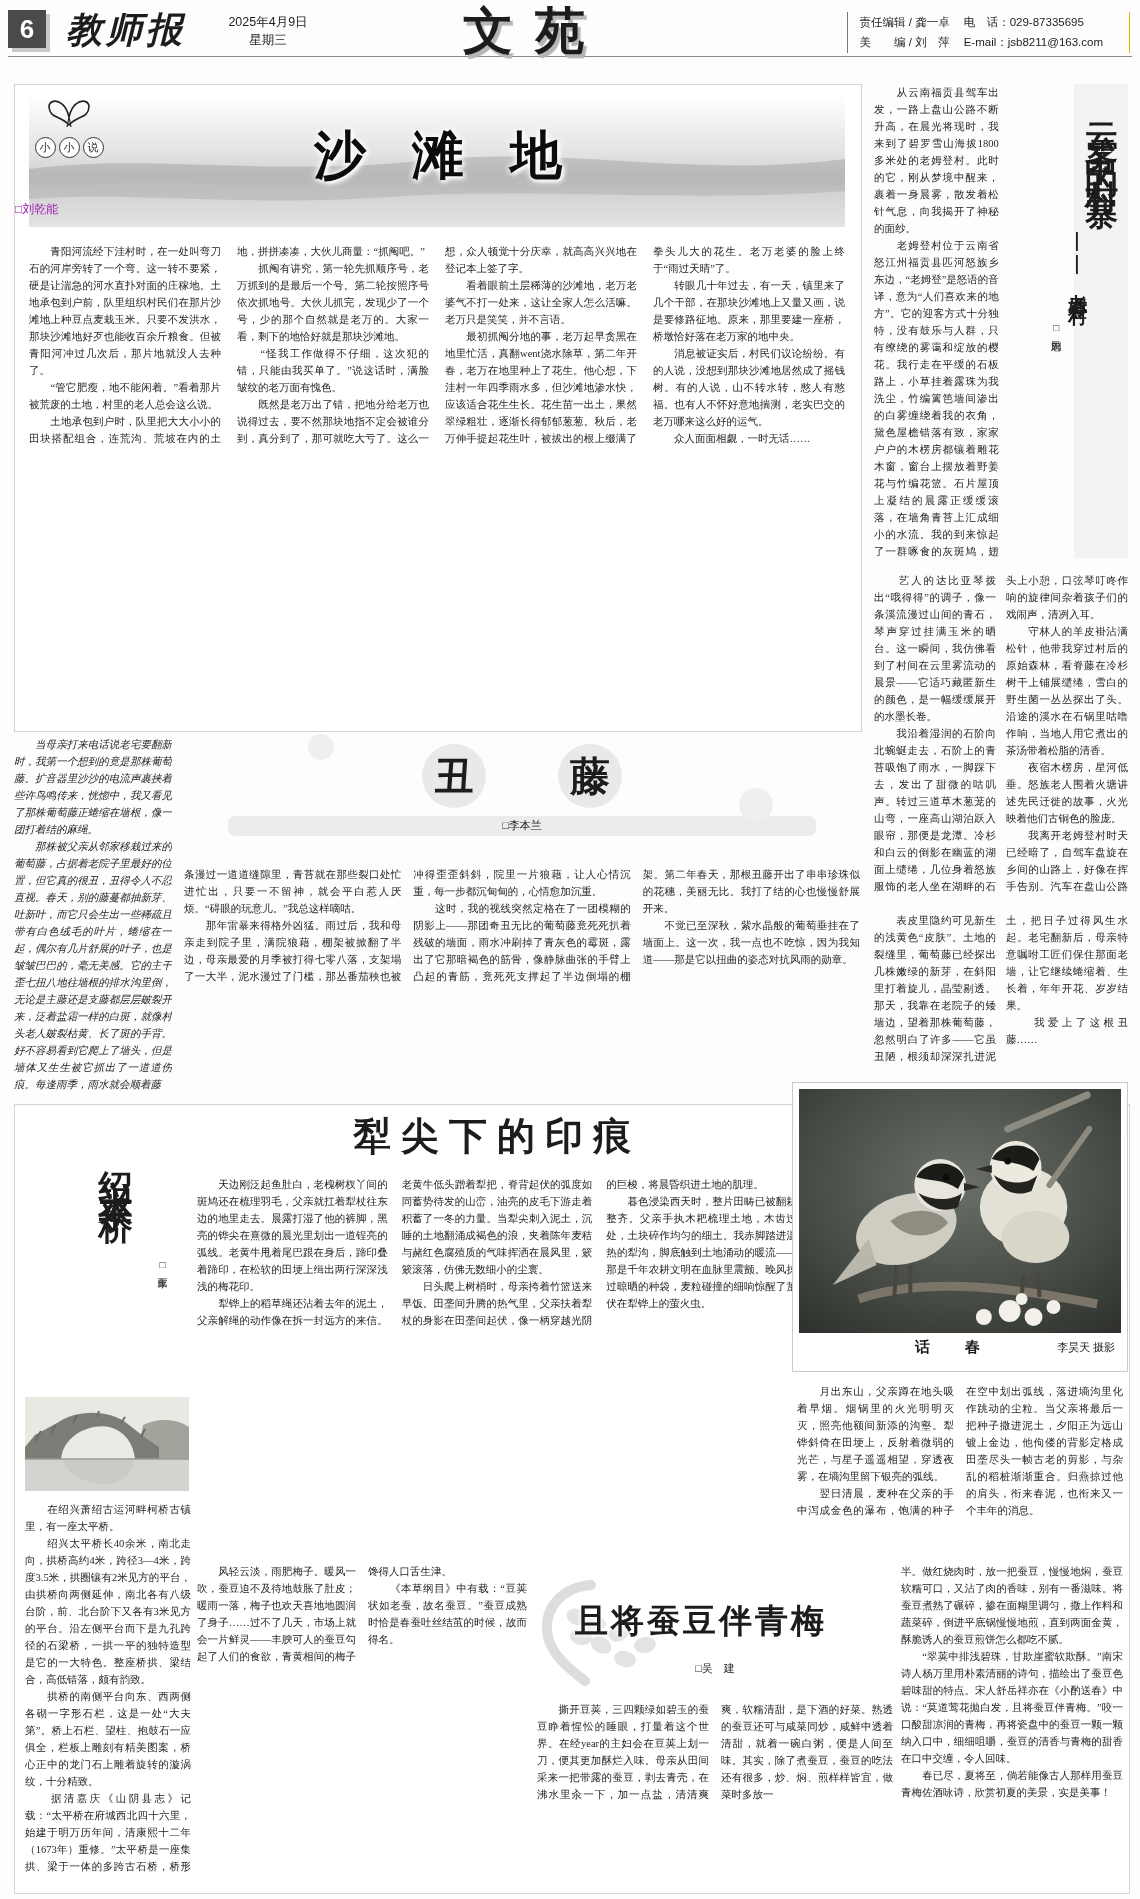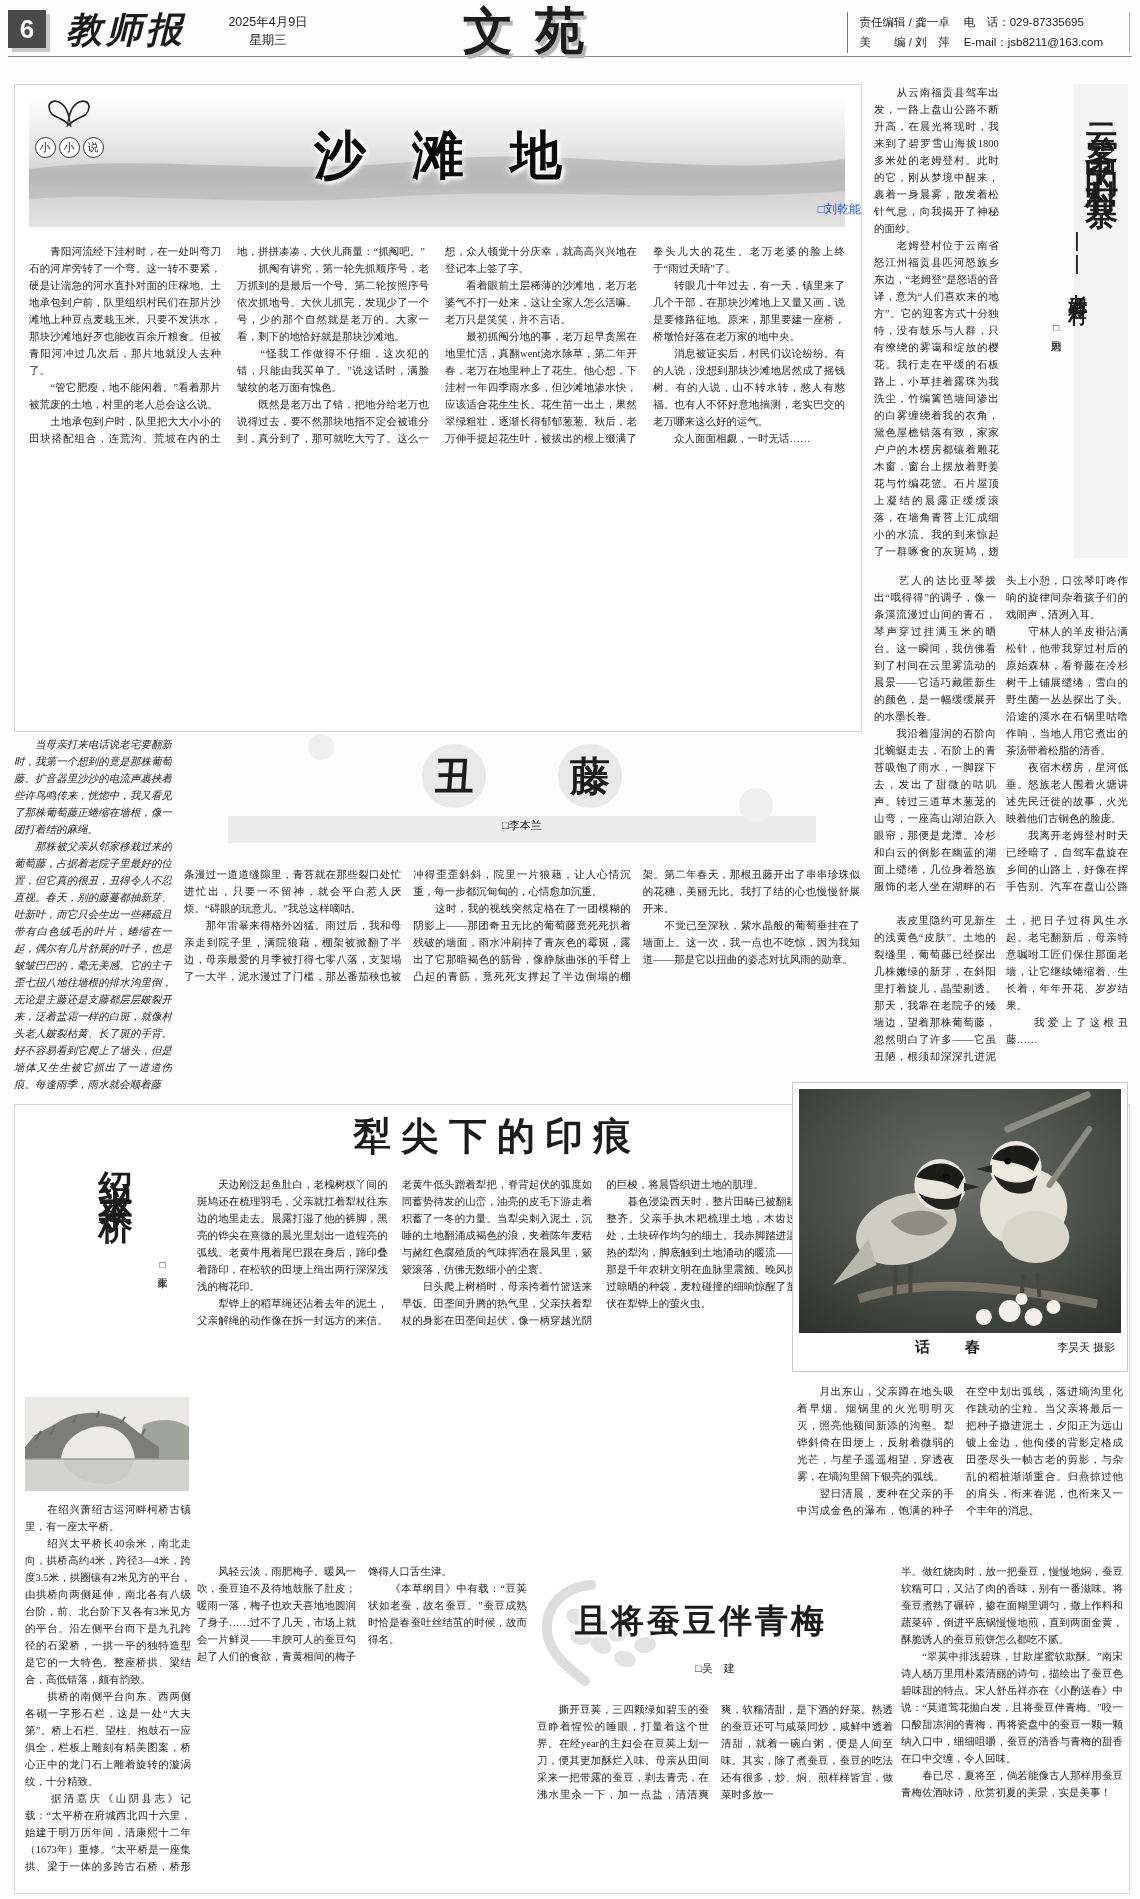--- a/index.html
+++ b/index.html
@@ -24,21 +24,21 @@
   
   #shatandi{left:14px;top:84px;width:846px;height:646px;border:1px solid #d4d4d4;background:#fff;}
   #st-banner{position:absolute;left:14px;top:10px;width:816px;height:132px;
              background:linear-gradient(#ffffff,#e2e2e2 45%,#cfcfcf 62%,#f6f6f6);}
   #st-badge{position:absolute;left:16px;top:12px;width:76px;text-align:center;}
   .badge-circles{display:flex;gap:3px;justify-content:center;margin-top:2px;}
   .badge-circles span{width:19px;height:19px;border:1px solid #333;border-radius:50%;font-size:11px;line-height:19px;background:#fff;}
   #st-title{position:absolute;left:0;top:36px;width:100%;text-align:center;font-size:52px;font-weight:bold;
             letter-spacing:46px;text-indent:46px;color:#0c0c0c;
             text-shadow:0 0 5px #fff,0 0 8px #fff,2px 2px 4px #fff;}
-  #st-byline{position:absolute;left:0;top:116px;width:100%;text-align:right;font-size:12px;color:#1d4ed8;}
+  #st-byline{position:absolute;left:0;top:116px;width:100%;text-align:left;font-size:12px;color:#a21caf;}
   #st-text{position:absolute;left:14px;top:158px;width:816px;height:474px;column-count:4;column-gap:16px;}
 
   
   #yunwu{left:874px;top:84px;width:254px;height:822px;}
   #yw-top{display:flex;height:478px;gap:44px;}
   #yw-text1{width:152px;margin-right:8px;height:100%;overflow:hidden;}
   #yw-titleblock{position:relative;width:94px;height:100%;}
   #yw-main{position:absolute;right:0;top:0;width:54px;height:474px;background:#f3f3f3;text-align:center;}
   #yw-main span{writing-mode:vertical-rl;font-size:33px;font-weight:bold;letter-spacing:14px;margin-top:14px;display:inline-block;}
   #yw-sub{position:absolute;left:14px;top:148px;writing-mode:vertical-rl;font-size:19px;font-weight:bold;letter-spacing:4px;}
@@ -48,21 +48,21 @@
   
   #chouteng{left:14px;top:736px;width:846px;height:368px;display:flex;gap:12px;}
   #ct-c1{width:158px;flex:none;height:100%;overflow:hidden;font-style:italic;}
   #ct-mid{flex:1;display:flex;flex-direction:column;}
   #ct-titleblk{height:112px;position:relative;margin:0 24px 10px 24px;}
   .ct-title{display:flex;justify-content:center;align-items:center;gap:96px;height:80px;}
   .ct-char{position:relative;font-size:40px;font-weight:bold;z-index:1;}
   .ct-char i{position:absolute;left:50%;top:50%;width:64px;height:64px;margin:-32px 0 0 -32px;
              background:#e9e9e9;border-radius:50%;z-index:-1;font-style:normal;}
   .deco-circle{position:absolute;border-radius:50%;background:#efefef;}
-  #ct-byline{height:27px;background:#ececec;text-align:center;font-size:11px;line-height:18px;margin:0 20px;}
+  #ct-byline{height:20px;background:#ececec;text-align:center;font-size:11px;line-height:18px;margin:0 20px;border-radius:7px;}
   #ct-mtext{margin-top:8px;height:232px;column-count:3;column-gap:12px;overflow:hidden;}
   #chouteng-right{left:874px;top:912px;width:254px;height:168px;column-count:2;column-gap:10px;overflow:hidden;}
 
   
   #photo-box{left:792px;top:1082px;width:336px;height:290px;background:#fff;border:1px solid #c9c9c9;
              padding:6px;box-sizing:border-box;z-index:5;}
   #photo-img{width:100%;height:244px;display:block;}
   #photo-cap{height:28px;display:flex;align-items:center;justify-content:space-between;}
   #photo-cap .cap-title{margin-left:116px;font-size:15px;font-weight:bold;letter-spacing:10px;}
   #photo-cap .cap-credit{margin-left:auto;font-size:11px;padding-right:6px;}

